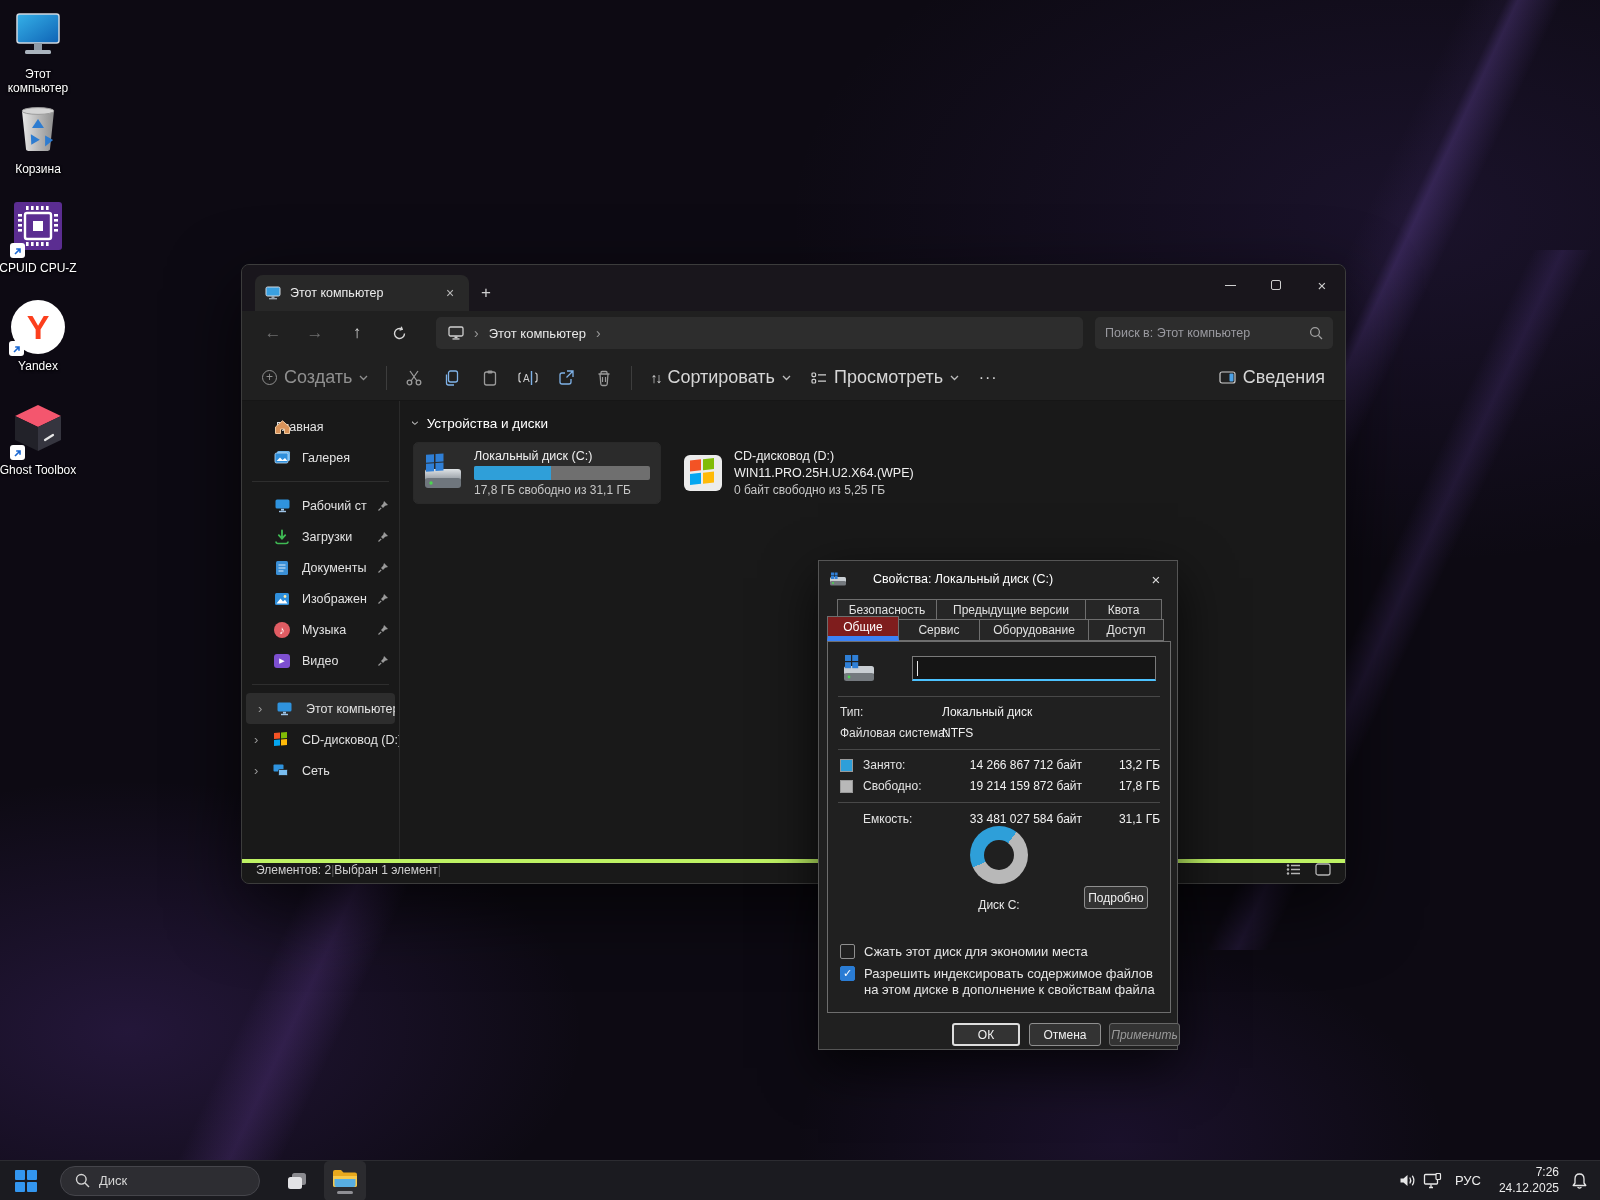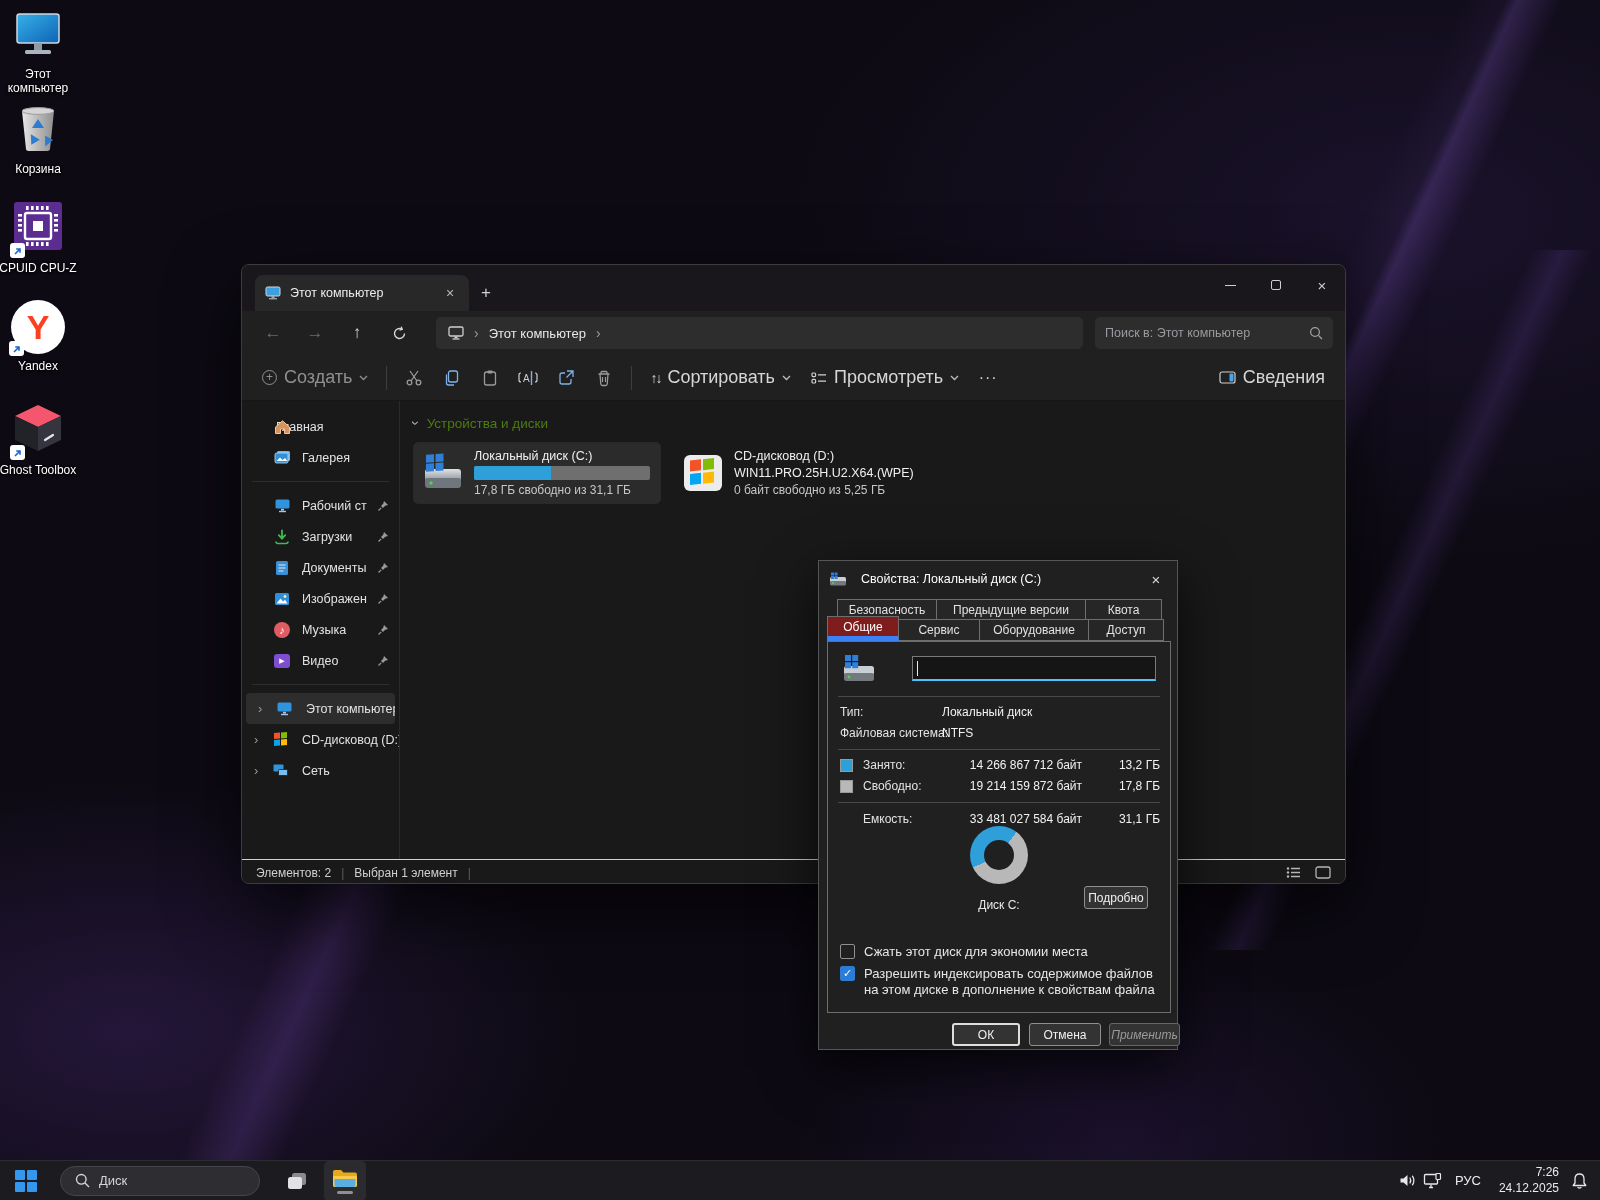--- a/index.html
+++ b/index.html
@@ -78,41 +78,41 @@
   .srow { height:31px; display:flex; align-items:center; gap:10px; padding-left:34px; position:relative; }
   .srow .s-lab { font-size:12.5px; color:#e2e2e2; white-space:nowrap; overflow:hidden; flex:1; }
   .srow .pin { margin-right:10px; }
   .srow.sel { background:#2d2d2d; border-radius:4px; margin:0 4px; padding-left:30px; }
   .tree-chev { position:absolute; left:12px; color:#9a9a9a; font-size:13px; }
   .srow.tree { padding-left:34px; }
   .sdivider { height:1px; background:#2e2e2e; margin:8px 10px; }
 
   .content { flex:1; position:relative; padding:14px 0 0 14px; }
   .secthead { display:flex; align-items:center; gap:8px; margin-bottom:12px; }
-  .secthead .sh-lab { font-size:13.5px; color:#4d7c0f; }
+  .secthead .sh-lab { font-size:13.5px; color:#ffffff; }
   .chev-down { display:inline-block; transform:rotate(90deg); color:#bdbdbd; font-size:14px; }
   .tiles { display:flex; gap:14px; }
   .tile { display:flex; gap:10px; padding:6px 10px 6px 8px; border-radius:4px; align-items:center; }
   .tile.sel { background:rgba(255,255,255,.08); outline:1px solid rgba(255,255,255,.07); }
   .tile .tcol { display:flex; flex-direction:column; gap:3px; }
   .tile .tname { font-size:12.5px; color:#f0f0f0; white-space:nowrap; }
   .tile .tinfo { font-size:12px; color:#c7c7c7; white-space:nowrap; }
   .pbar { width:176px; height:14px; background:#6f6f6f; border-radius:2px; overflow:hidden; }
   .pbar .pfill { height:100%; background:#2f9fd9; }
 
-  .statusbar { height:26px; background:#191919; border-top:1px solid #bef264; display:flex;
-    align-items:center; padding:0 14px; gap:10px; }
+  .statusbar { height:26px; background:#191919; border-top:4px solid #bef264; display:flex;
+    align-items:flex-start; padding:0 14px; }
   .statusbar .st { font-size:12px; color:#cfcfcf; }
   .statusbar .sd { color:#5c5c5c; font-size:12px; }
   .sb-right { margin-left:auto; display:flex; gap:14px; align-items:center; }
 
   
   .propdlg { position:absolute; left:818px; top:560px; width:360px; height:490px; background:#202020;
     border:1px solid #555; box-shadow:0 18px 50px rgba(0,0,0,.7); }
-  .pd-title { height:36px; display:flex; align-items:center; gap:14px; padding:0 10px; }
+  .pd-title { height:36px; display:flex; align-items:center; gap:26px; padding:0 10px; }
   .pd-title .pd-t { flex:1; font-size:12.5px; color:#fff; white-space:nowrap; overflow:hidden; }
   .pd-close { color:#dcdcdc; font-size:15px; width:22px; text-align:center; }
   .tabrow { position:absolute; display:flex; }
   .tabrow.back { left:18px; top:38px; height:21px; }
   .tabrow.front { left:8px; top:58px; height:22px; }
   .ptab { border:1px solid #6e6e6e; background:#262626; color:#e0e0e0; font-size:12px;
     display:flex; align-items:center; justify-content:center; margin-right:-1px; padding:0 4px; }
   .ptab.active { background:#7f1d1d; border-bottom:5px solid #3b82f6; height:25px; margin-top:-3px;
     z-index:3; color:#fff; }
   .pd-panel { position:absolute; left:8px; top:80px; width:344px; height:372px; border:1px solid #6e6e6e;

